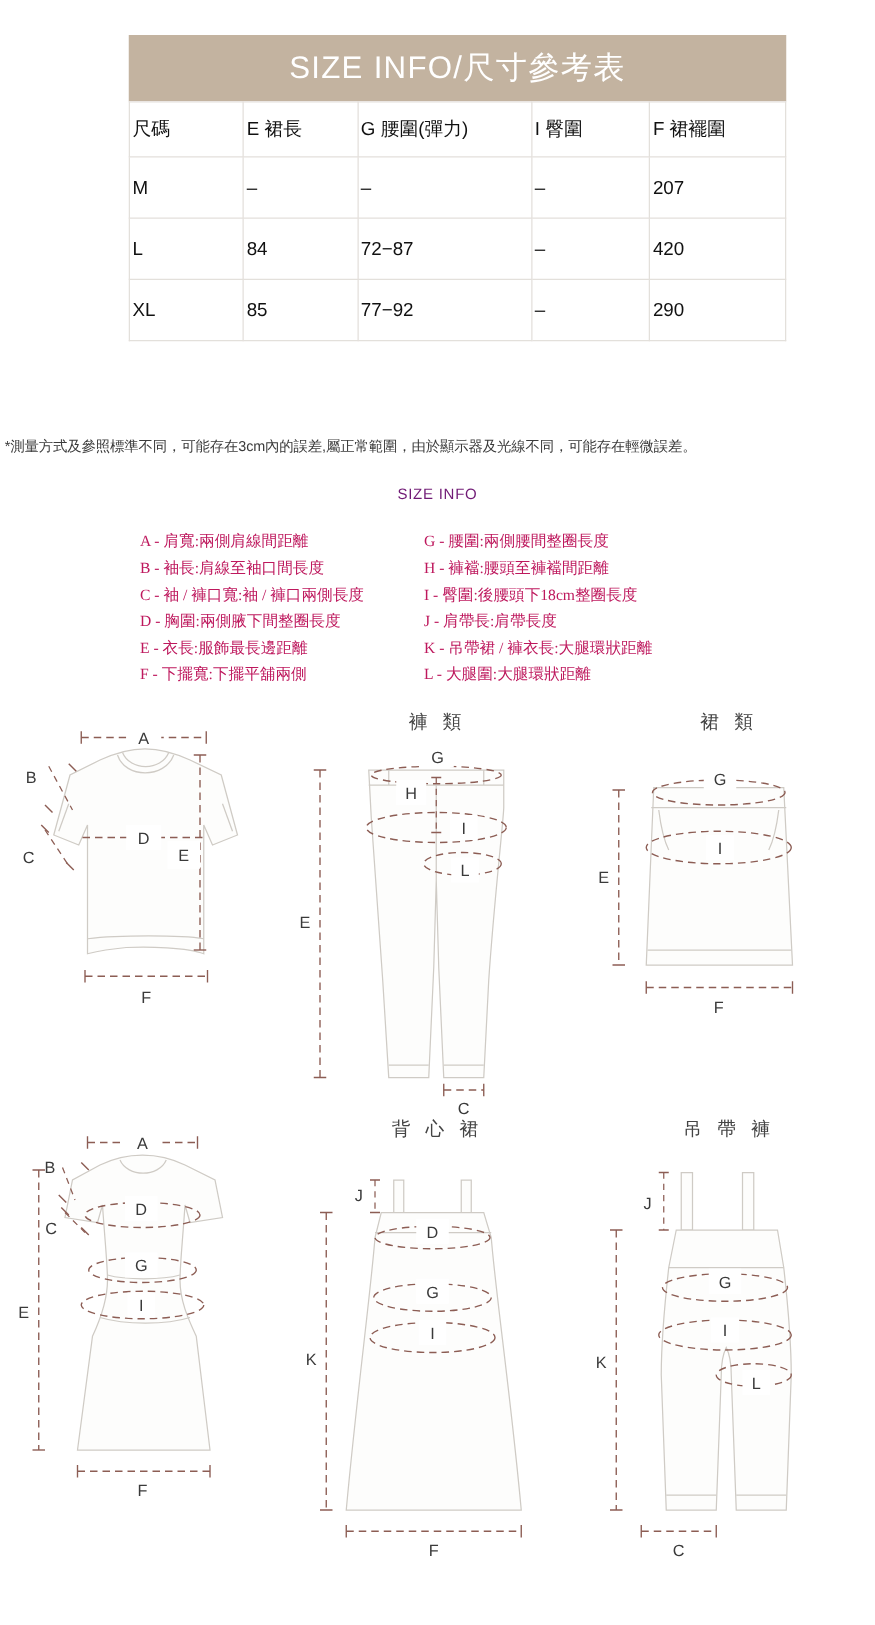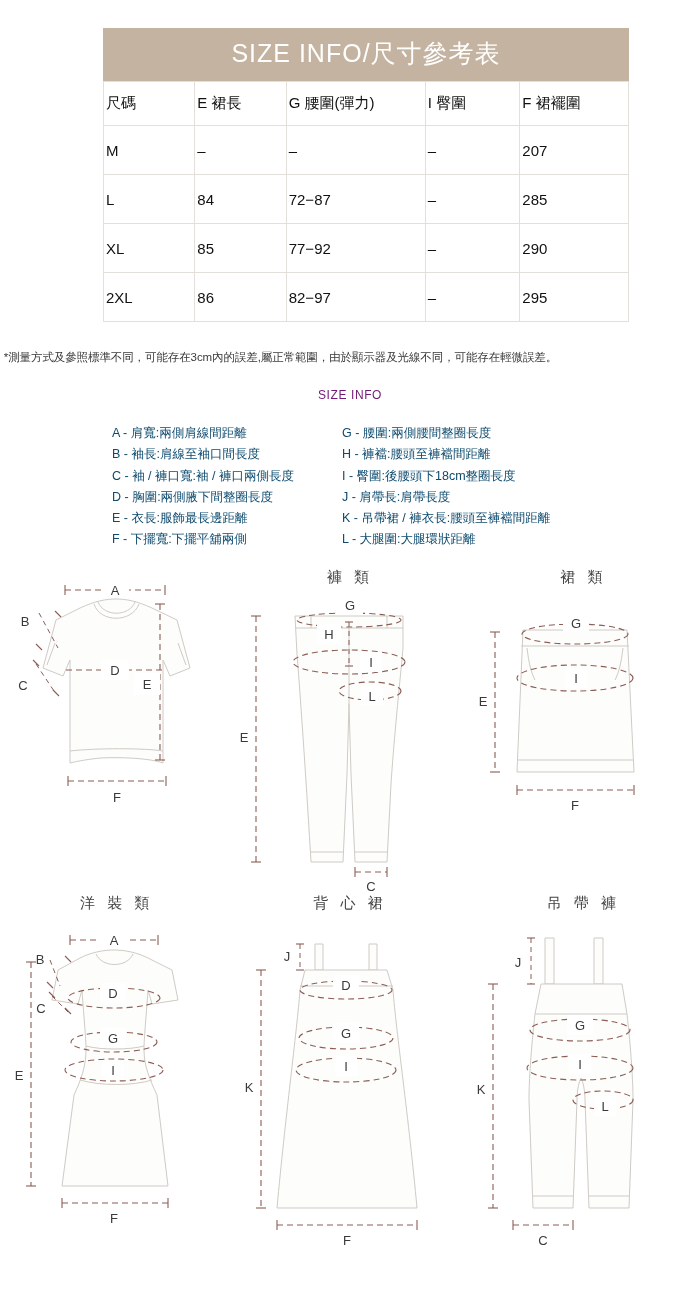--- a/index.html
+++ b/index.html
@@ -77,23 +77,24 @@
   .legend {
     position: absolute;
     left: 112px; top: 425px;
     width: 500px;
     display: flex;
     gap: 48px;
   }
   .legend-col { display: flex; flex-direction: column; gap: 3.5px; }
   .legend-col .litem {
     font-size: 12.5px;
-    color: #0c4a6e;
+    color: #be185d;
     white-space: nowrap;
     line-height: 1.42;
+    font-family: Liberation Serif, serif;
   }
 
   
   .diagrams {
     position: absolute;
     left: 0; top: 568px;
     width: 700px;
   }
   .drow { display: flex; width: 700px; }
   .dcell { width: 233.33px; position: relative; }
@@ -145,35 +146,28 @@
           <td>–</td>
           <td>–</td>
           <td>–</td>
           <td>207</td>
         </tr>
         <tr>
           <td>L</td>
           <td>84</td>
           <td>72−87</td>
           <td>–</td>
-          <td>285</td>
+          <td>420</td>
         </tr>
         <tr>
           <td>XL</td>
           <td>85</td>
           <td>77−92</td>
           <td>–</td>
           <td>290</td>
-        </tr>
-        <tr>
-          <td>2XL</td>
-          <td>86</td>
-          <td>82−97</td>
-          <td>–</td>
-          <td>295</td>
         </tr>
       </tbody>
     </table>
   </div>
 
   <div class="note">*測量方式及參照標準不同，可能存在3cm內的誤差,屬正常範圍，由於顯示器及光線不同，可能存在輕微誤差。</div>
 
   <div class="legend-title">SIZE INFO</div>
   <div class="legend">
     <div class="legend-col">
@@ -182,21 +176,21 @@
       <div class="litem">C - 袖 / 褲口寬:袖 / 褲口兩側長度</div>
       <div class="litem">D - 胸圍:兩側腋下間整圈長度</div>
       <div class="litem">E - 衣長:服飾最長邊距離</div>
       <div class="litem">F - 下擺寬:下擺平舖兩側</div>
     </div>
     <div class="legend-col">
       <div class="litem">G - 腰圍:兩側腰間整圈長度</div>
       <div class="litem">H - 褲襠:腰頭至褲襠間距離</div>
       <div class="litem">I - 臀圍:後腰頭下18cm整圈長度</div>
       <div class="litem">J - 肩帶長:肩帶長度</div>
-      <div class="litem">K - 吊帶裙 / 褲衣長:腰頭至褲襠間距離</div>
+      <div class="litem">K - 吊帶裙 / 褲衣長:大腿環狀距離</div>
       <div class="litem">L - 大腿圍:大腿環狀距離</div>
     </div>
   </div>
 
   <div class="diagrams">
 
     <div class="drow">
 
       <div class="dcell">
         <svg class="dsvg" width="233" height="300" viewBox="0 0 233 300">
@@ -327,21 +321,20 @@
           <line class="tick" x1="50" y1="191" x2="50" y2="201"></line>
           <line class="tick" x1="167" y1="191" x2="167" y2="201"></line>
           <text class="lbl" x="108" y="216">F</text>
         </svg>
       </div>
     </div>
 
     <div class="drow">
 
       <div class="dcell">
-        <div class="dhead">洋 裝 類</div>
         <svg class="dsvg" width="233" height="335" viewBox="0 0 233 335">
 
           <line class="dash" x1="70" y1="20" x2="158" y2="20"></line>
           <line class="tick" x1="70" y1="15" x2="70" y2="25"></line>
           <line class="tick" x1="158" y1="15" x2="158" y2="25"></line>
           <rect x="100" y="10" width="28" height="20" fill="#fff"></rect>
           <text class="lbl" x="114" y="25">A</text>
 
           <path class="outline-f" d="M80,38 C92,32 104,30 114,30 C124,30 136,32 148,38
             L172,50 L178,80 L152,84 L148,70

